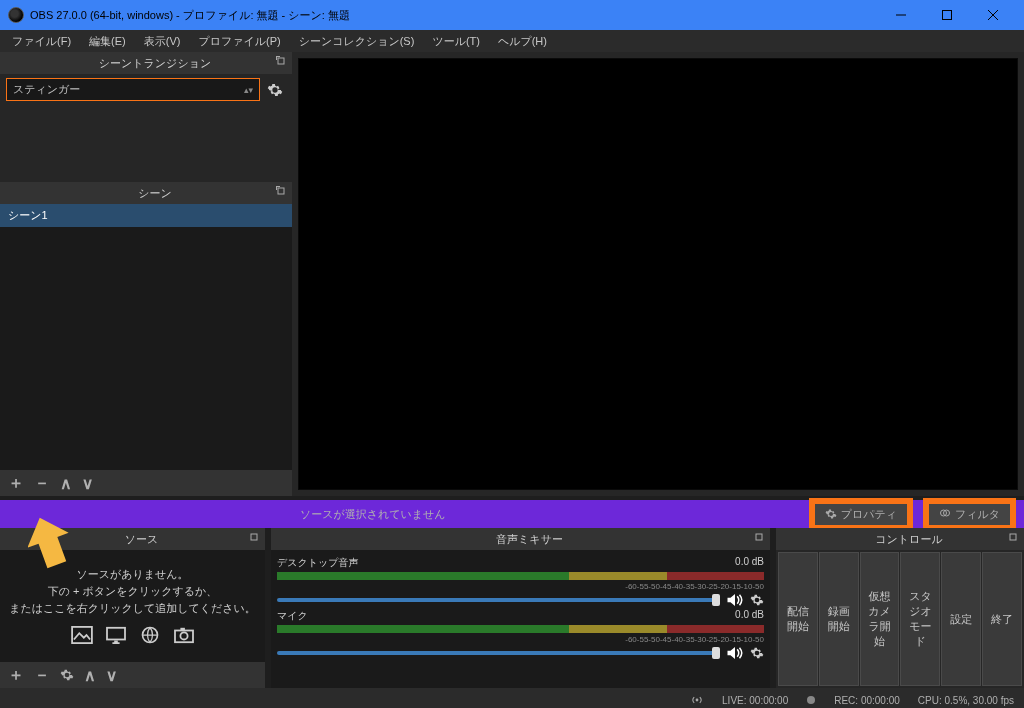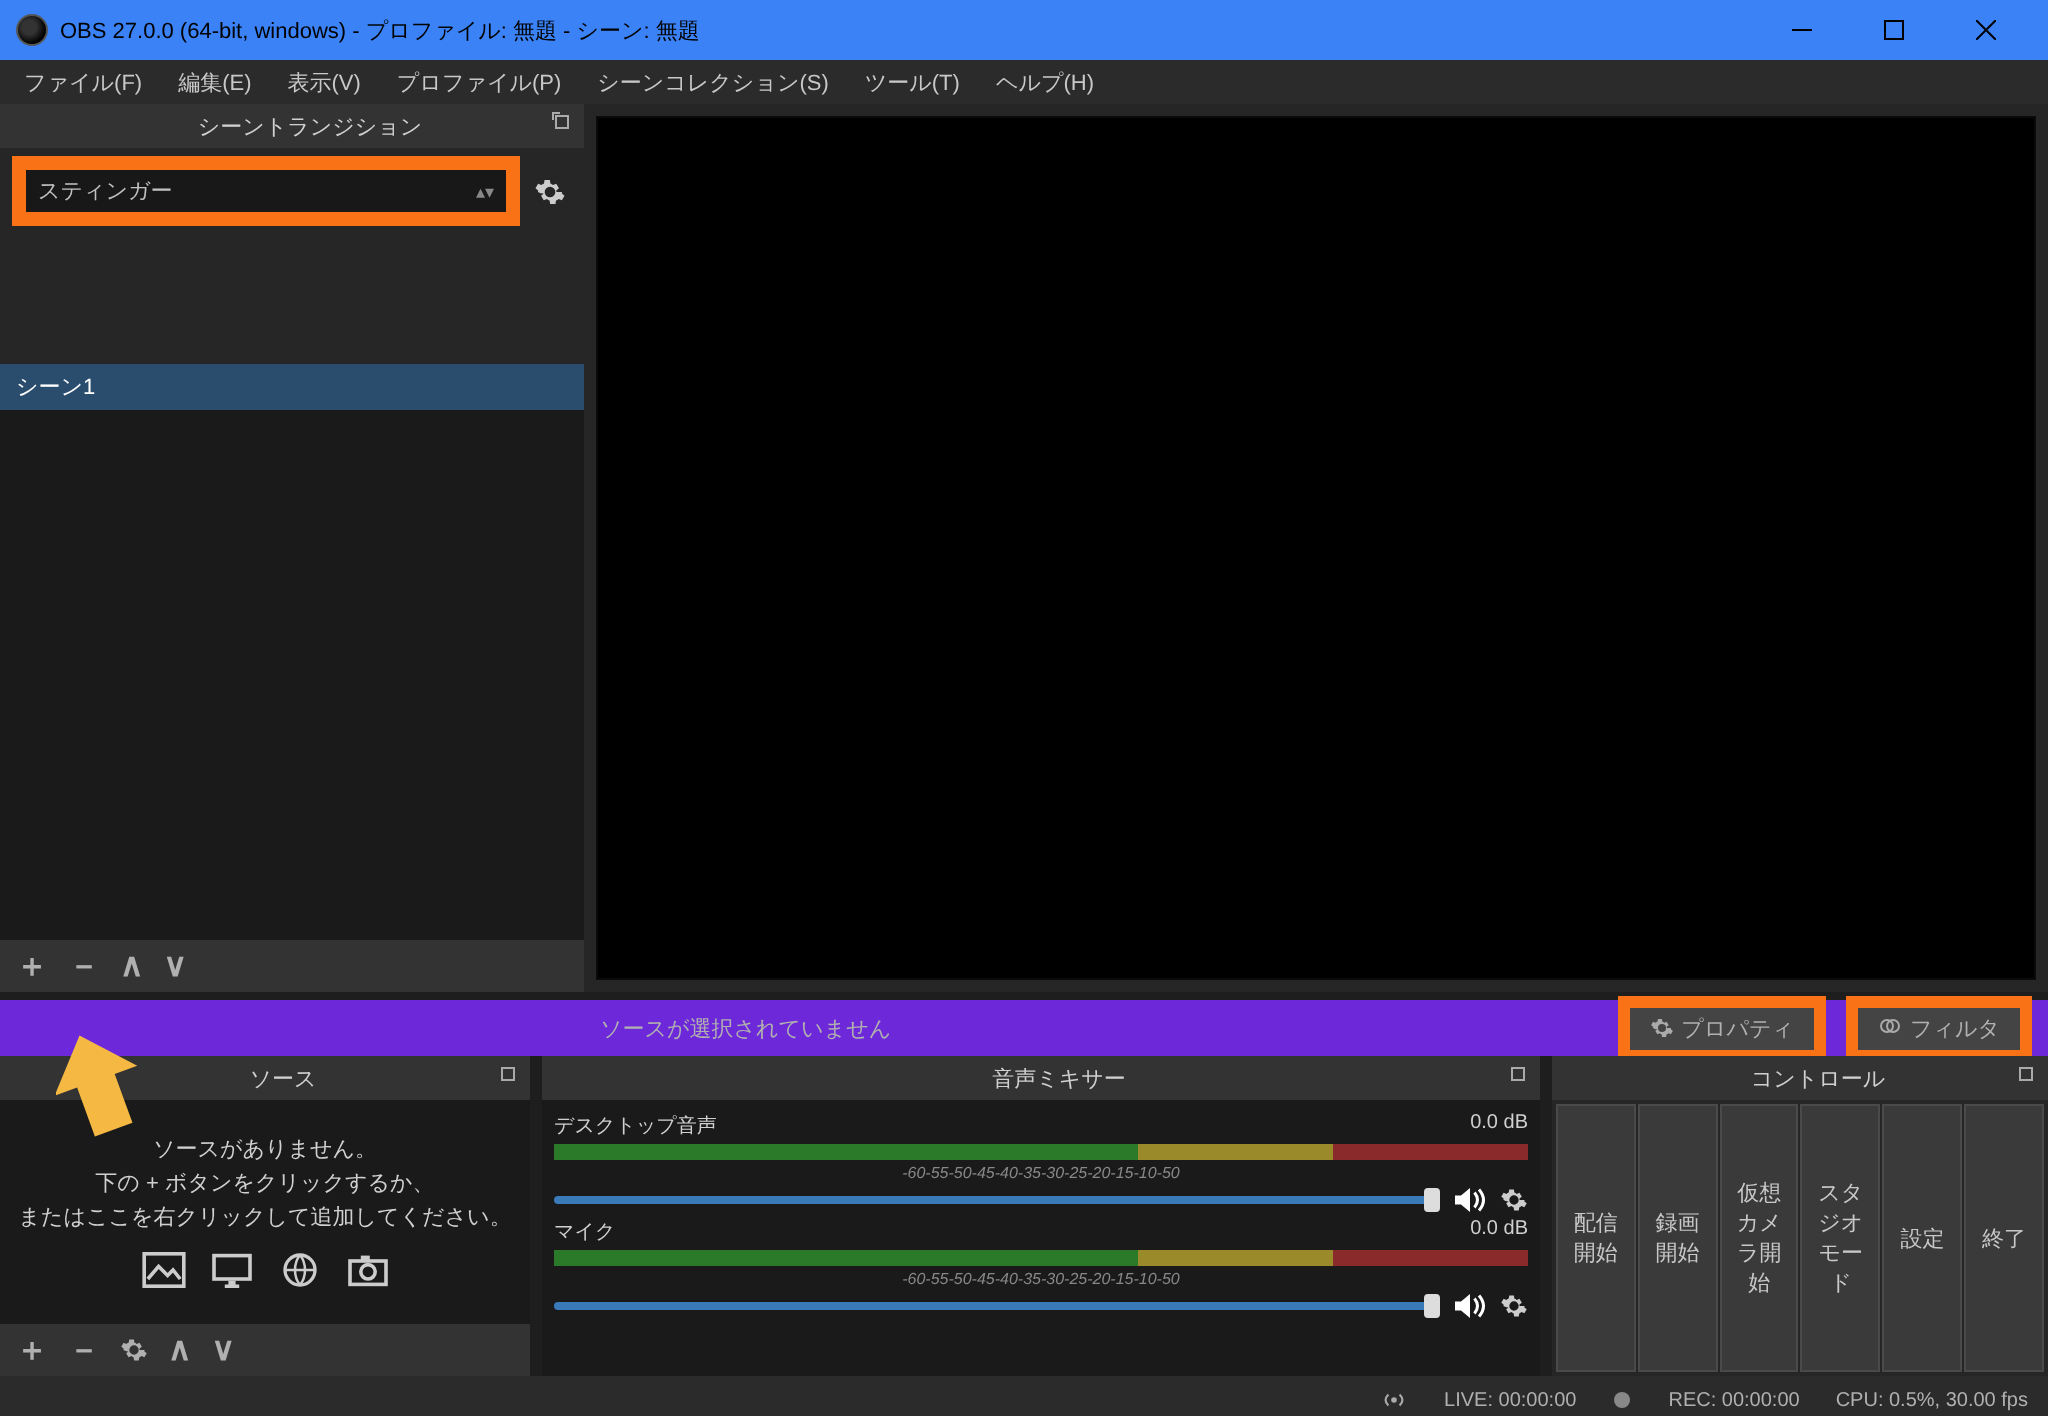--- a/index.html
+++ b/index.html
@@ -11,21 +11,21 @@
 .win-btn { width: 46px; height: 30px; display: flex; align-items: center; justify-content: center; font-size: 13px; color: #000; }
 .menubar { background: #2b2b2b; height: 22px; display: flex; align-items: center; padding: 0 4px; gap: 2px; }
 .menu-item { padding: 2px 8px; color: #c8c8c8; }
 .main-area { display: flex; height: 444px; }
 .left-col { width: 292px; display: flex; flex-direction: column; }
 .panel { background: #262626; display: flex; flex-direction: column; }
 .panel-header { background: #333; height: 22px; display: flex; align-items: center; justify-content: center; position: relative; font-size: 11px; padding-left: 18px; }
 .panel-header .pop-icon { position: absolute; right: 6px; top: 4px; }
 .transition-panel { height: 130px; }
 .transition-row { display: flex; align-items: center; padding: 4px 6px; gap: 4px; }
-.transition-select { flex: 1; background: #181818; border: 7px solid #f97316; color: #c0c0c0; padding: 3px 6px; position: relative; display: flex; justify-content: space-between; align-items: center; }
+.transition-select { flex: 1; background: #181818; border: 1px solid #f97316; color: #c0c0c0; padding: 3px 6px; position: relative; display: flex; justify-content: space-between; align-items: center; }
 .gear-btn { width: 22px; height: 22px; display: flex; align-items: center; justify-content: center; }
 .scene-panel { flex: 1; }
 .scene-list { flex: 1; background: #1a1a1a; }
 .scene-item { background: #2a4d6e; padding: 4px 8px; color: #fff; }
 .scene-toolbar { background: #333; height: 26px; display: flex; align-items: center; gap: 10px; padding: 0 8px; position: relative; }
 .tb-btn { font-size: 16px; color: #b0b0b0; font-weight: bold; }
 .preview-col { flex: 1; display: flex; flex-direction: column; padding: 6px; background: #262626; }
 .preview { flex: 1; background: #000; border: 1px solid #0a0a0a; }
 .second-row { display: flex; height: 28px; background: #6d28d9; margin-top: 4px; }
 .second-row-left { width: 292px; }
@@ -36,21 +36,21 @@
 .sources-panel { width: 265px; }
 .sources-body { flex: 1; background: #1a1a1a; display: flex; flex-direction: column; align-items: center; justify-content: center; padding: 8px; text-align: center; gap: 2px; }
 .source-icons { display: flex; gap: 6px; margin-top: 6px; }
 .src-icon-box { width: 28px; height: 22px; display: flex; align-items: center; justify-content: center; }
 .mixer-panel { flex: 1; margin: 0 6px; }
 .mixer-body { flex: 1; background: #1a1a1a; padding: 6px; display: flex; flex-direction: column; gap: 2px; }
 .mixer-channel { display: flex; flex-direction: column; gap: 2px; }
 .mixer-top { display: flex; justify-content: space-between; font-size: 10px; }
 .meter { height: 8px; background: linear-gradient(to right, #2a7a2a 0%, #2a7a2a 60%, #9a8a2a 60%, #9a8a2a 80%, #8a2a2a 80%, #8a2a2a 100%); position: relative; }
 .meter::before { content: ""; position: absolute; left: 0; top: 0; width: 0%; height: 50%; background: linear-gradient(to right, #4aff4a, #ffff4a, #ff4a4a); }
-.meter-scale { display: flex; justify-content: center; font-size: 8px; color: #888; font-style: italic; }
+.meter-scale { display: flex; justify-content: flex-end; font-size: 8px; color: #888; }
 .slider-row { display: flex; align-items: center; gap: 6px; }
 .slider-track { flex: 1; height: 4px; background: #3a7ab8; position: relative; border-radius: 2px; }
 .slider-thumb { position: absolute; right: 0; top: -4px; width: 8px; height: 12px; background: #ddd; border-radius: 2px; }
 .vol-icon { color: #fff; }
 .controls-panel { width: 248px; }
 .controls-body { flex: 1; background: #262626; display: flex; gap: 1px; padding: 2px; }
 .ctrl-btn { background: #3a3a3a; border: 1px solid #4a4a4a; padding: 4px; text-align: center; color: #c8c8c8; flex: 1; display: flex; align-items: center; justify-content: center; }
 .statusbar { height: 24px; background: #2b2b2b; display: flex; align-items: center; justify-content: flex-end; gap: 18px; padding: 0 10px; font-size: 10px; color: #b0b0b0; }
 .arrow-annot { position: absolute; left: 28px; top: 516px; pointer-events: none; }
 svg { display: block; }
@@ -113,20 +113,29 @@
         </div>
         <div class="gear-btn">
           <svg width="16" height="16" viewBox="0 0 24 24">
               <path fill="#ccc" d="M12 8a4 4 0 100 8 4 4 0 000-8zm9 4a7 7 0 01-.1 1.2l2 1.6-2 3.4-2.4-1a7 7 0 01-2 1.2l-.4 2.6h-4l-.4-2.6a7 7 0 01-2-1.2l-2.4 1-2-3.4 2-1.6A7 7 0 013 12a7 7 0 01.1-1.2l-2-1.6 2-3.4 2.4 1a7 7 0 012-1.2L7.9 3h4l.4 2.6a7 7 0 012 1.2l2.4-1 2 3.4-2 1.6c.07.4.1.8.1 1.2z"></path>
             </svg>
         </div>
       </div>
     </div>
 
     <div class="panel scene-panel">
+      <div class="panel-header">
+        <span>シーン</span>
+        <span class="pop-icon">
+          <svg width="10" height="10" viewBox="0 0 10 10">
+              <rect x="2" y="2" width="6" height="6" fill="none" stroke="#aaa"></rect>
+              <path d="M0 0 H4 V1 H1 V4 H0 Z" fill="#aaa"></path>
+            </svg>
+        </span>
+      </div>
       <div class="scene-list">
         <div class="scene-item">シーン1</div>
       </div>
       <div class="scene-toolbar">
         <span class="tb-btn">＋</span>
         <span class="tb-btn">－</span>
         <span class="tb-btn">∧</span>
         <span class="tb-btn">∨</span>
       </div>
     </div>

